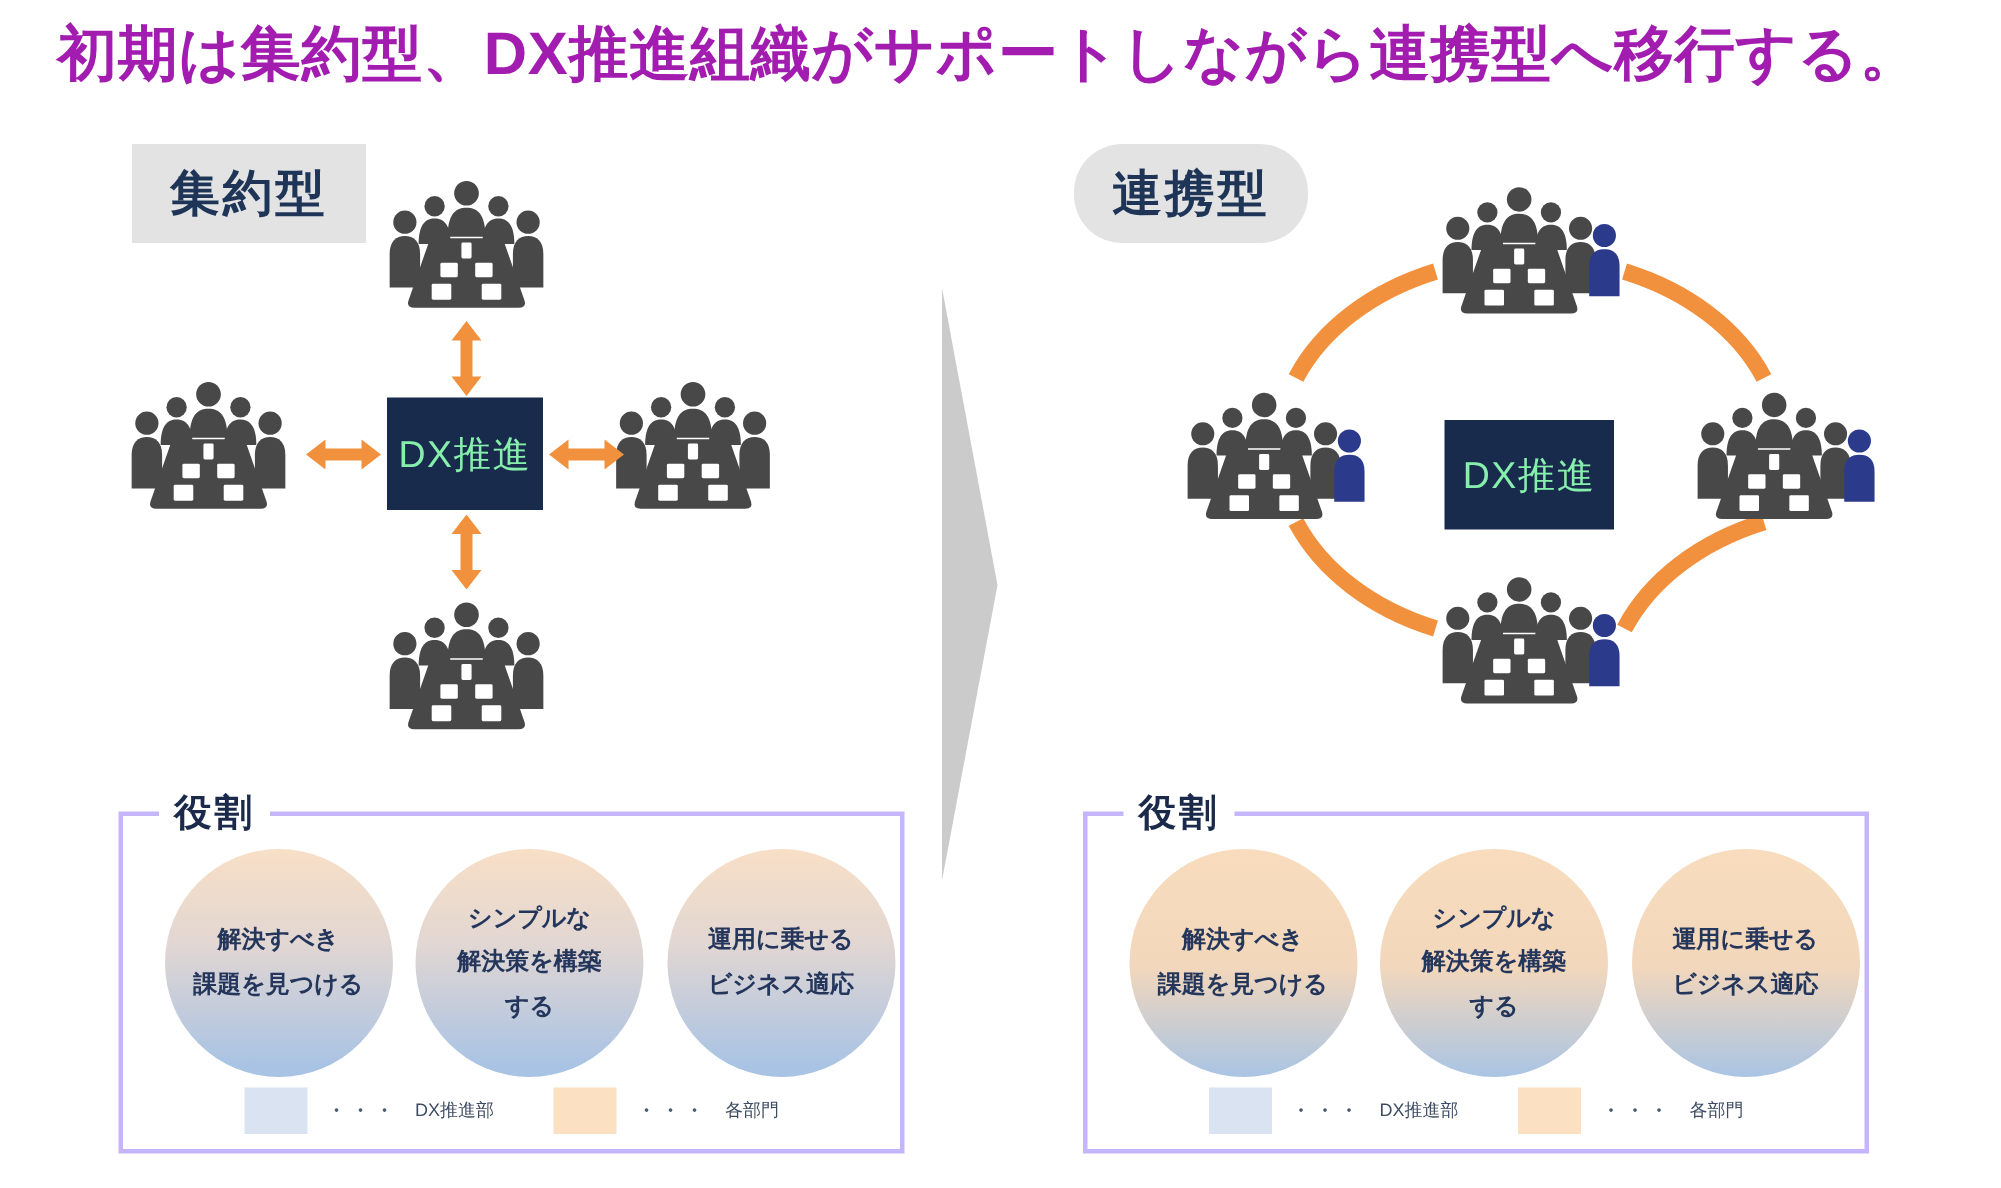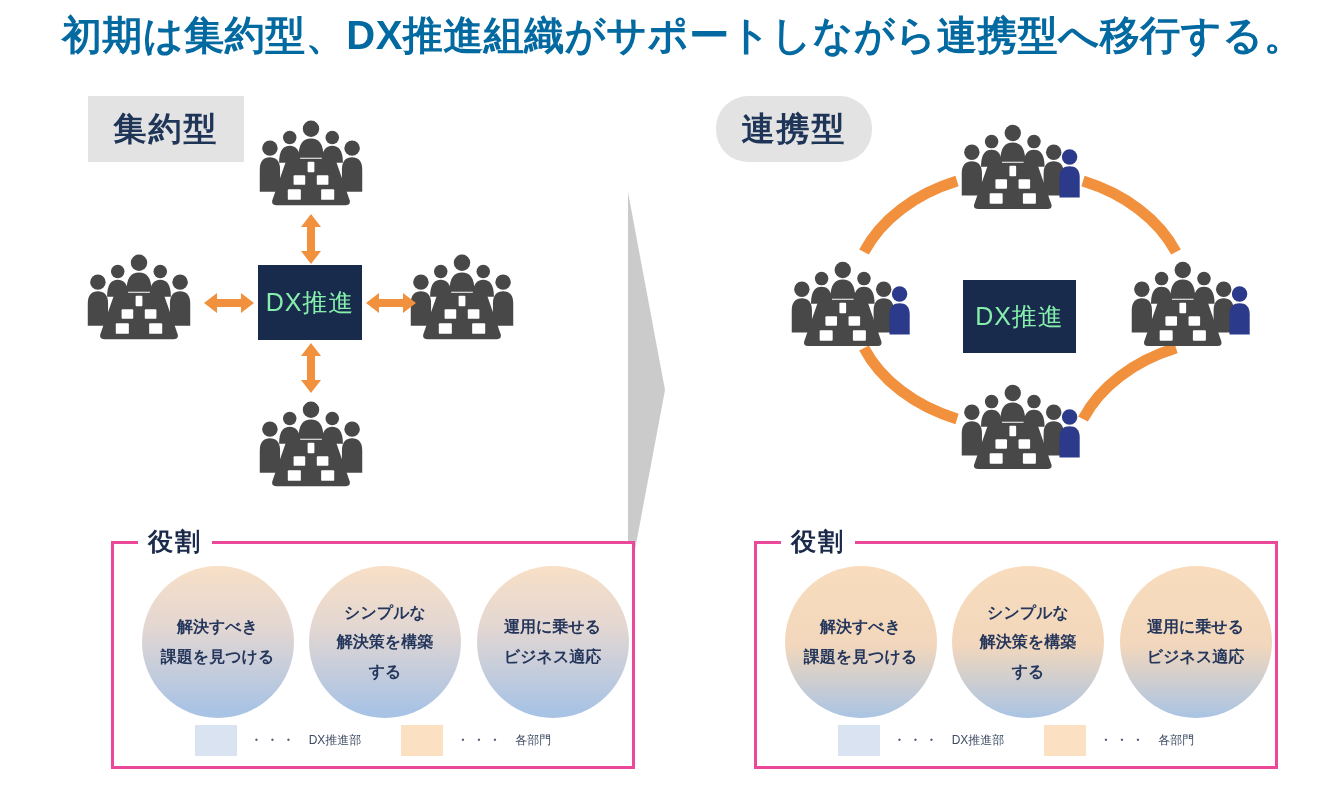--- a/index.html
+++ b/index.html
@@ -2,36 +2,36 @@
 <html><head>
 <meta charset="utf-8">
 <style>
   html,body{margin:0;padding:0;background:#fff;}
   .stage{
     position:relative;width:1334px;height:792px;background:#ffffff;
     font-family:"Liberation Sans",sans-serif;overflow:hidden;
   }
   .title{
     position:absolute;left:38px;top:8px;width:1290px;
-    font-size:40px;font-weight:700;color:#0369a1;white-space:nowrap;letter-spacing:0.5px;text-align:center;
+    font-size:40px;font-weight:700;color:#a21caf;white-space:nowrap;letter-spacing:0.5px;
   }
   .type-label{
     position:absolute;width:156px;height:66px;background:#E3E3E3;
     display:flex;align-items:center;justify-content:center;
     font-size:33px;font-weight:700;color:#1F3558;letter-spacing:2px;
   }
   .hub-box{
     position:absolute;background:#182B4D;color:#86efac;
     display:flex;align-items:center;justify-content:center;
     font-size:25px;font-weight:400;letter-spacing:1px;
   }
   .abs{position:absolute;}
   
   .role-box{
-    position:absolute;width:518px;height:222px;border:3px solid #ec4899;background:#ffffff;margin-left:32px;
+    position:absolute;width:518px;height:222px;border:3px solid #c4b5fd;background:#ffffff;
   }
   .role-title{
     position:absolute;top:-19px;left:24px;background:#ffffff;padding:0 10px;
     font-size:25px;font-weight:700;color:#1B2A4A;letter-spacing:2px;
   }
   .role-circles{
     position:absolute;left:12px;top:22px;width:100%;
     display:flex;justify-content:space-evenly;align-items:flex-start;
   }
   .role-circle{

